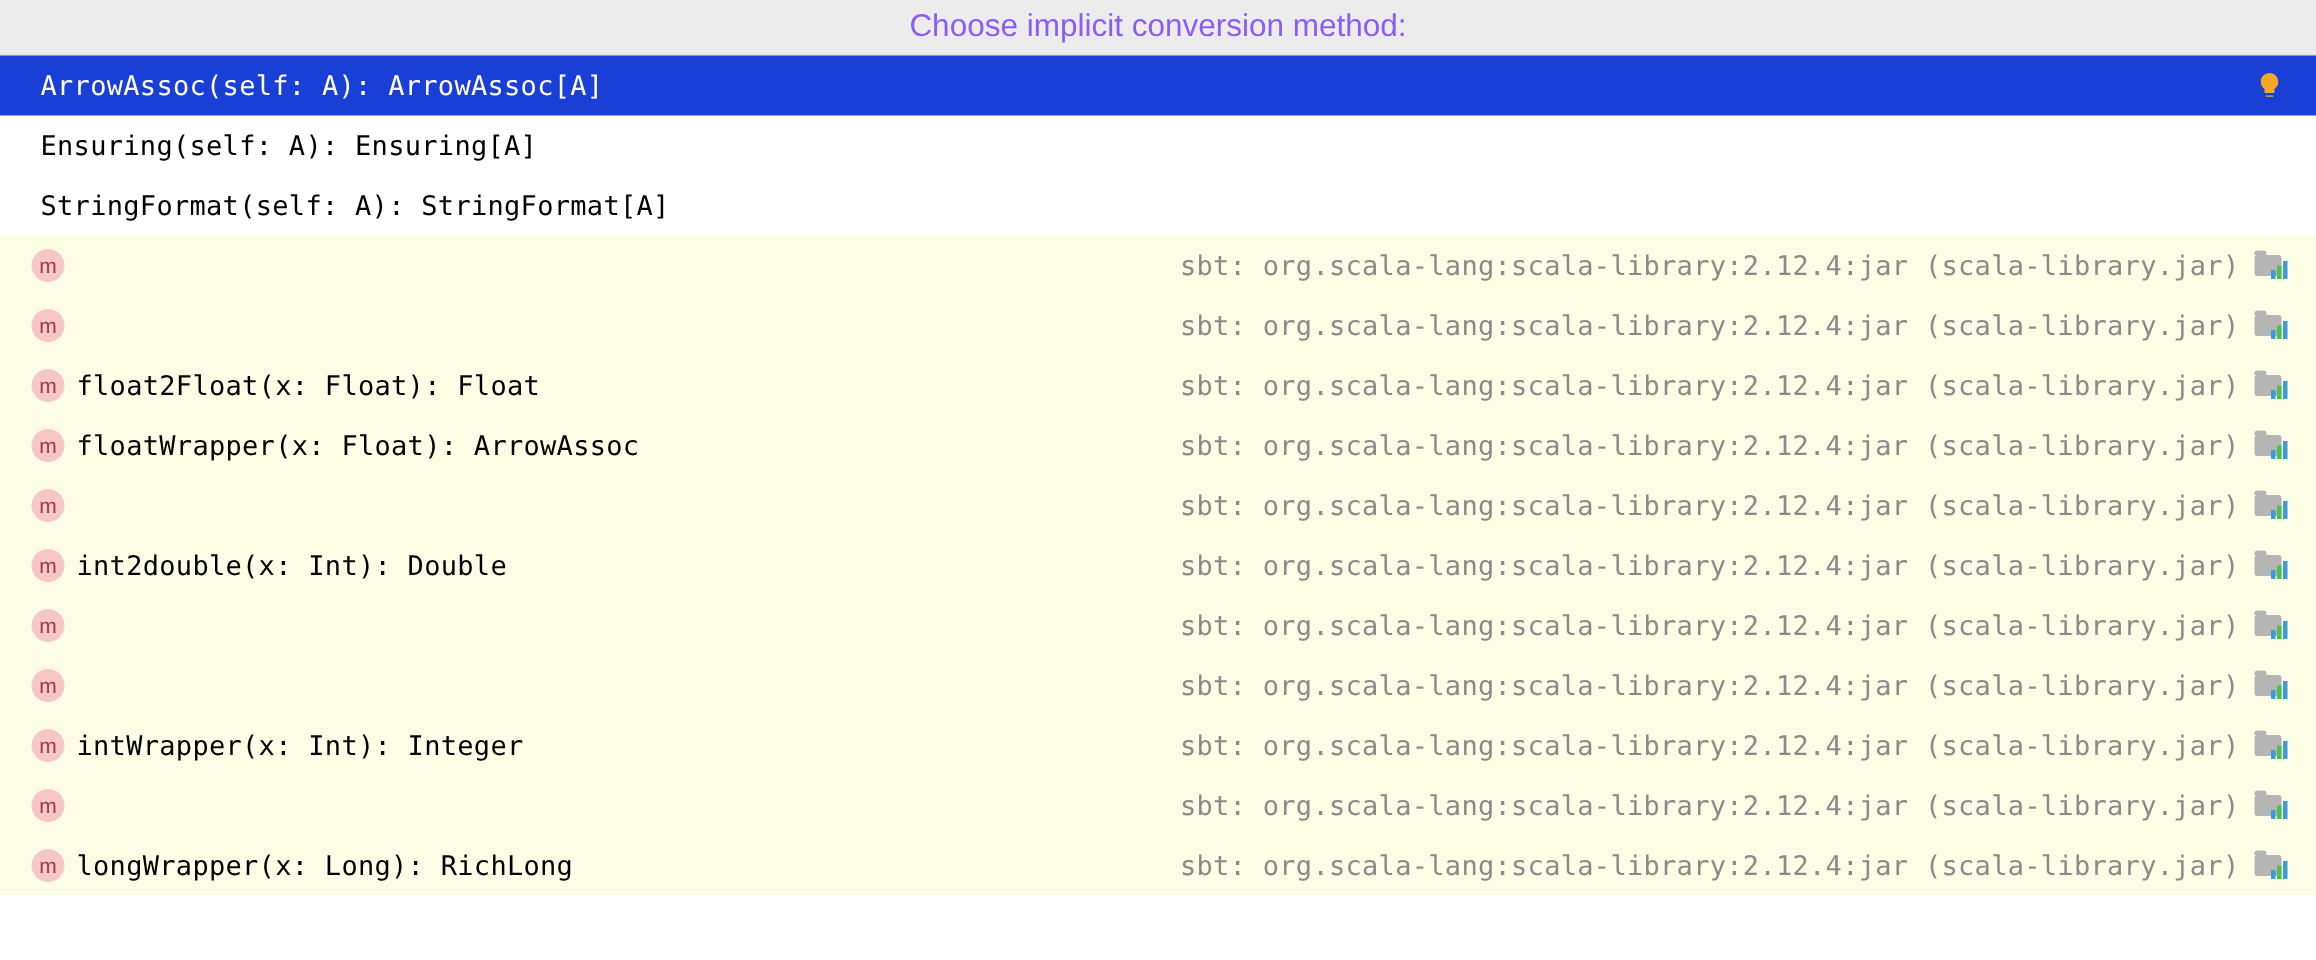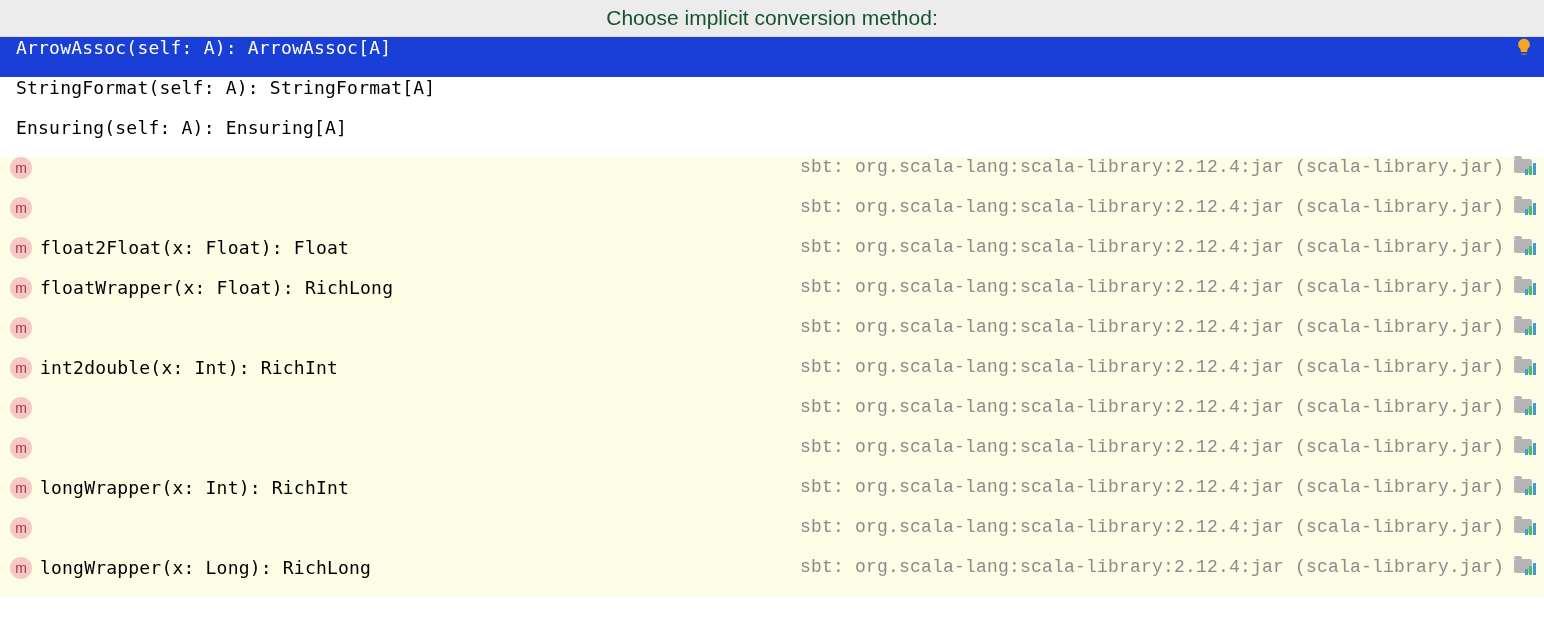--- a/index.html
+++ b/index.html
@@ -5,33 +5,34 @@
 * { margin:0; padding:0; box-sizing:border-box; }
 body {
   font-family: Menlo, Monaco, "DejaVu Sans Mono", monospace;
   font-size: 18px;
   background: #fff;
   width: 1544px;
   overflow: hidden;
 }
 .header {
   background: #ececec;
-  color: #14532d;
+  color: #8b5cf6;
   font-family: -apple-system, "Helvetica Neue", Arial, sans-serif;
   font-weight: 400;
   text-align: center;
   padding: 6px 0 6px 0;
   font-size: 21px;
   border-bottom: 1px solid #e0e0e0;
 }
 .list { width:100%; }
 .row {
   display:flex;
+  align-items:center;
   height:40px;
-  padding:0 10px;
+  padding:0 21px;
   white-space: nowrap;
 }
 .row.sel {
   background:#1a3fd6;
   color:#fff;
 }
 .row.tinted {
   background:#fdfde6;
 }
 .micon {
@@ -42,21 +43,21 @@
   font-family: -apple-system, Arial, sans-serif;
   font-size:14px; font-weight:500;
   margin-right:8px;
   flex:0 0 22px;
 }
 .micon-placeholder {
   width:0; margin-right:6px; flex:0 0 0;
 }
 .sig { flex:0 0 auto; letter-spacing:0.2px; }
 .spacer { flex:1 1 auto; }
-.src { color:#8a8a8a; flex:0 0 auto; margin-right:8px; letter-spacing:0.2px;font-family:Liberation Mono, monospace;}
+.src { color:#8a8a8a; flex:0 0 auto; margin-right:8px; letter-spacing:0.2px;}
 .bulb {
   width:20px; height:20px; flex:0 0 20px; margin-left:4px;
   display:flex; align-items:center; justify-content:center;
 }
 .libicon {
   width:20px; height:18px; flex:0 0 20px; margin-left:2px;
   display:flex; align-items:center; justify-content:flex-start;
 }
 .libicon .folder {
   width:18px; height:14px; background:#b5b5b5; border-radius:2px 2px 2px 2px;
@@ -83,26 +84,26 @@
       <div class="sig">ArrowAssoc(self: A): ArrowAssoc[A]</div>
       <div class="spacer"></div>
       <div class="bulb">
         <svg viewBox="0 0 24 24" width="20" height="20">
           <path fill="#f5a623" d="M9 21h6v-1H9v1zm3-19C8.1 2 5 5.1 5 9c0 2.4 1.2 4.5 3 5.7V17c0 .6.4 1 1 1h6c.6 0 1-.4 1-1v-2.3c1.8-1.2 3-3.3 3-5.7 0-3.9-3.1-7-7-7z"></path>
         </svg>
       </div>
     </div>
     <div class="row">
       <div class="micon-placeholder"></div>
-      <div class="sig">StringFormat(self: A): StringFormat[A]</div>
+      <div class="sig">Ensuring(self: A): Ensuring[A]</div>
       <div class="spacer"></div>
     </div>
     <div class="row">
       <div class="micon-placeholder"></div>
-      <div class="sig">Ensuring(self: A): Ensuring[A]</div>
+      <div class="sig">StringFormat(self: A): StringFormat[A]</div>
       <div class="spacer"></div>
     </div>
     <div class="row tinted">
       <div class="micon">m</div>
       <div class="spacer"></div>
       <div class="src">sbt: org.scala-lang:scala-library:2.12.4:jar (scala-library.jar)</div>
       <div class="libicon">
         <div class="folder">
           <div class="bars">
             <span></span>
@@ -136,93 +137,93 @@
           <div class="bars">
             <span></span>
             <span></span>
             <span></span>
           </div>
         </div>
       </div>
     </div>
     <div class="row tinted">
       <div class="micon">m</div>
-      <div class="sig">floatWrapper(x: Float): RichLong</div>
-      <div class="spacer"></div>
-      <div class="src">sbt: org.scala-lang:scala-library:2.12.4:jar (scala-library.jar)</div>
-      <div class="libicon">
-        <div class="folder">
-          <div class="bars">
-            <span></span>
-            <span></span>
-            <span></span>
-          </div>
-        </div>
-      </div>
-    </div>
-    <div class="row tinted">
-      <div class="micon">m</div>
-      <div class="spacer"></div>
-      <div class="src">sbt: org.scala-lang:scala-library:2.12.4:jar (scala-library.jar)</div>
-      <div class="libicon">
-        <div class="folder">
-          <div class="bars">
-            <span></span>
-            <span></span>
-            <span></span>
-          </div>
-        </div>
-      </div>
-    </div>
-    <div class="row tinted">
-      <div class="micon">m</div>
-      <div class="sig">int2double(x: Int): RichInt</div>
-      <div class="spacer"></div>
-      <div class="src">sbt: org.scala-lang:scala-library:2.12.4:jar (scala-library.jar)</div>
-      <div class="libicon">
-        <div class="folder">
-          <div class="bars">
-            <span></span>
-            <span></span>
-            <span></span>
-          </div>
-        </div>
-      </div>
-    </div>
-    <div class="row tinted">
-      <div class="micon">m</div>
-      <div class="spacer"></div>
-      <div class="src">sbt: org.scala-lang:scala-library:2.12.4:jar (scala-library.jar)</div>
-      <div class="libicon">
-        <div class="folder">
-          <div class="bars">
-            <span></span>
-            <span></span>
-            <span></span>
-          </div>
-        </div>
-      </div>
-    </div>
-    <div class="row tinted">
-      <div class="micon">m</div>
-      <div class="spacer"></div>
-      <div class="src">sbt: org.scala-lang:scala-library:2.12.4:jar (scala-library.jar)</div>
-      <div class="libicon">
-        <div class="folder">
-          <div class="bars">
-            <span></span>
-            <span></span>
-            <span></span>
-          </div>
-        </div>
-      </div>
-    </div>
-    <div class="row tinted">
-      <div class="micon">m</div>
-      <div class="sig">longWrapper(x: Int): RichInt</div>
+      <div class="sig">floatWrapper(x: Float): ArrowAssoc</div>
+      <div class="spacer"></div>
+      <div class="src">sbt: org.scala-lang:scala-library:2.12.4:jar (scala-library.jar)</div>
+      <div class="libicon">
+        <div class="folder">
+          <div class="bars">
+            <span></span>
+            <span></span>
+            <span></span>
+          </div>
+        </div>
+      </div>
+    </div>
+    <div class="row tinted">
+      <div class="micon">m</div>
+      <div class="spacer"></div>
+      <div class="src">sbt: org.scala-lang:scala-library:2.12.4:jar (scala-library.jar)</div>
+      <div class="libicon">
+        <div class="folder">
+          <div class="bars">
+            <span></span>
+            <span></span>
+            <span></span>
+          </div>
+        </div>
+      </div>
+    </div>
+    <div class="row tinted">
+      <div class="micon">m</div>
+      <div class="sig">int2double(x: Int): Double</div>
+      <div class="spacer"></div>
+      <div class="src">sbt: org.scala-lang:scala-library:2.12.4:jar (scala-library.jar)</div>
+      <div class="libicon">
+        <div class="folder">
+          <div class="bars">
+            <span></span>
+            <span></span>
+            <span></span>
+          </div>
+        </div>
+      </div>
+    </div>
+    <div class="row tinted">
+      <div class="micon">m</div>
+      <div class="spacer"></div>
+      <div class="src">sbt: org.scala-lang:scala-library:2.12.4:jar (scala-library.jar)</div>
+      <div class="libicon">
+        <div class="folder">
+          <div class="bars">
+            <span></span>
+            <span></span>
+            <span></span>
+          </div>
+        </div>
+      </div>
+    </div>
+    <div class="row tinted">
+      <div class="micon">m</div>
+      <div class="spacer"></div>
+      <div class="src">sbt: org.scala-lang:scala-library:2.12.4:jar (scala-library.jar)</div>
+      <div class="libicon">
+        <div class="folder">
+          <div class="bars">
+            <span></span>
+            <span></span>
+            <span></span>
+          </div>
+        </div>
+      </div>
+    </div>
+    <div class="row tinted">
+      <div class="micon">m</div>
+      <div class="sig">intWrapper(x: Int): Integer</div>
       <div class="spacer"></div>
       <div class="src">sbt: org.scala-lang:scala-library:2.12.4:jar (scala-library.jar)</div>
       <div class="libicon">
         <div class="folder">
           <div class="bars">
             <span></span>
             <span></span>
             <span></span>
           </div>
         </div>

